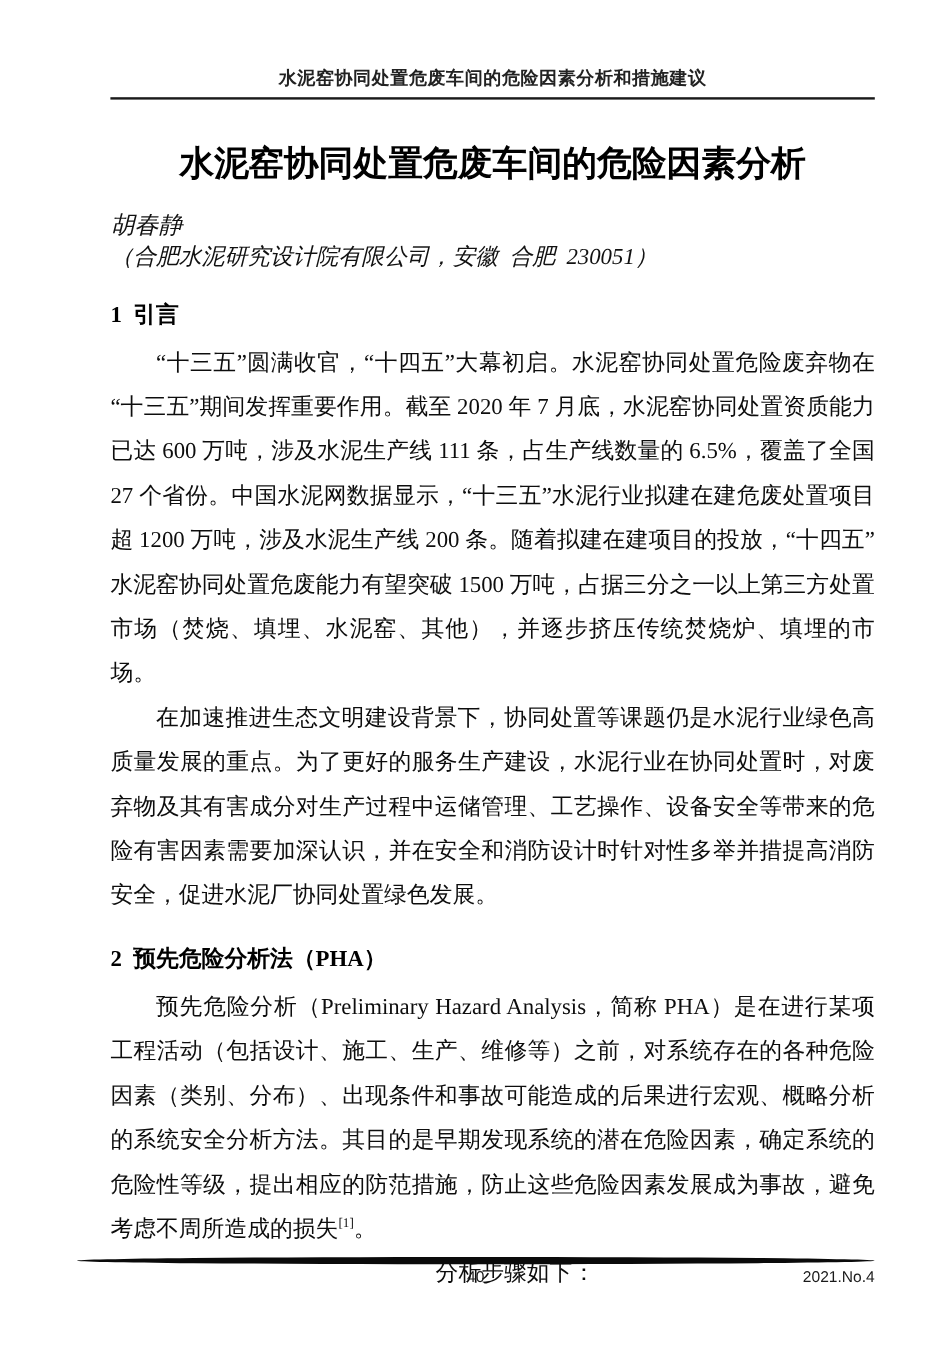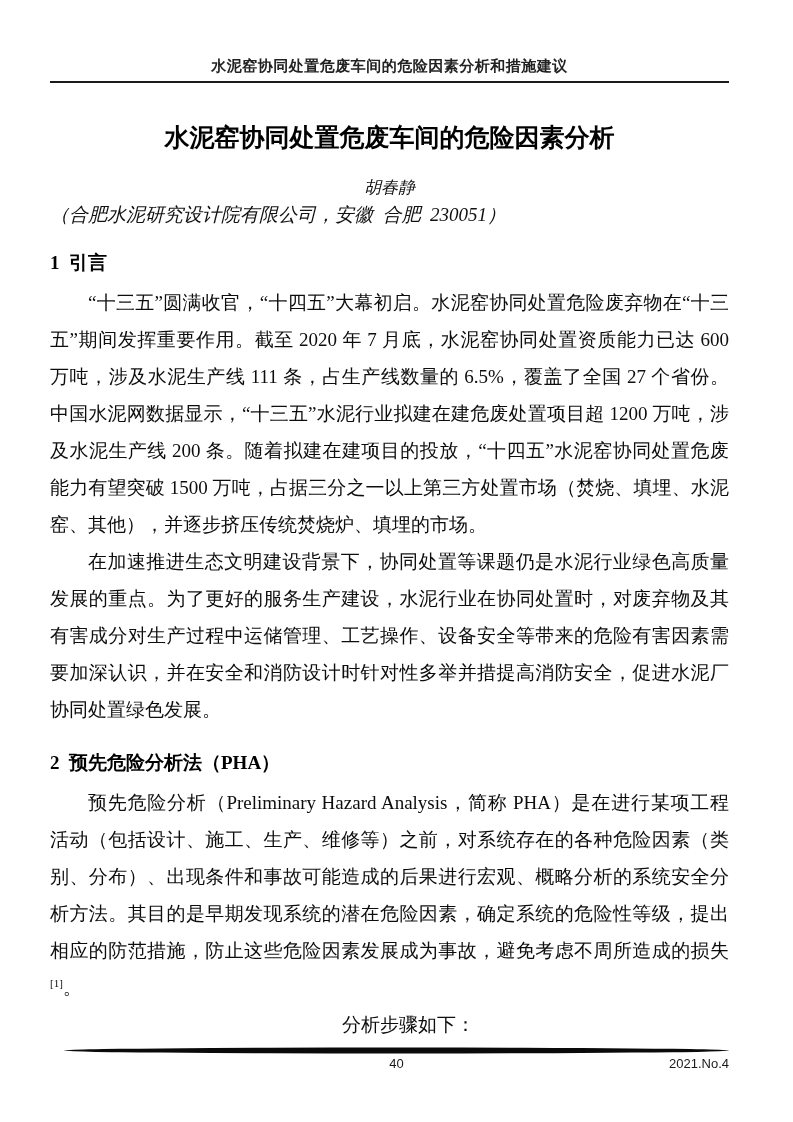--- a/index.html
+++ b/index.html
@@ -3,21 +3,21 @@
 <meta charset="utf-8">
 <style>
   html, body { margin: 0; padding: 0; background: #ffffff; }
   .page {
     position: relative;
     width: 793px;
     height: 1122px;
     margin: 0 auto;
     background: #ffffff;
     box-sizing: border-box;
-    padding: 56px 64px 0 50px;
+    padding: 56px 64px 0 92px;
     color: #111111;
     font-family: "Liberation Serif", serif;
     overflow: hidden;
   }
   .running-header {
     text-align: center;
     font-size: 15px;
     font-weight: 600;
     line-height: 20px;
     letter-spacing: 0.5px;
@@ -26,29 +26,29 @@
   .header-rule {
     height: 0;
     border-bottom: 2px solid #1a1a1a;
     margin-top: 5px;
   }
   .article-title {
     margin-top: 32px;
     text-align: center;
     font-family: "Liberation Sans", sans-serif;
     font-weight: 700;
-    font-size: 25px;
+    font-size: 29px;
     line-height: 45px;
     color: #000000;
   }
   .author {
     margin-top: 17px;
-    text-align: center;
+    text-align: left;
     font-style: italic;
-    font-size: 17px;
+    font-size: 20px;
     line-height: 22px;
     font-family: Liberation Serif, serif;
   }
   .affiliation {
     margin-top: 3px;
     text-align: left;
     font-style: italic;
     font-size: 19px;
     line-height: 26px;
     white-space: pre;

